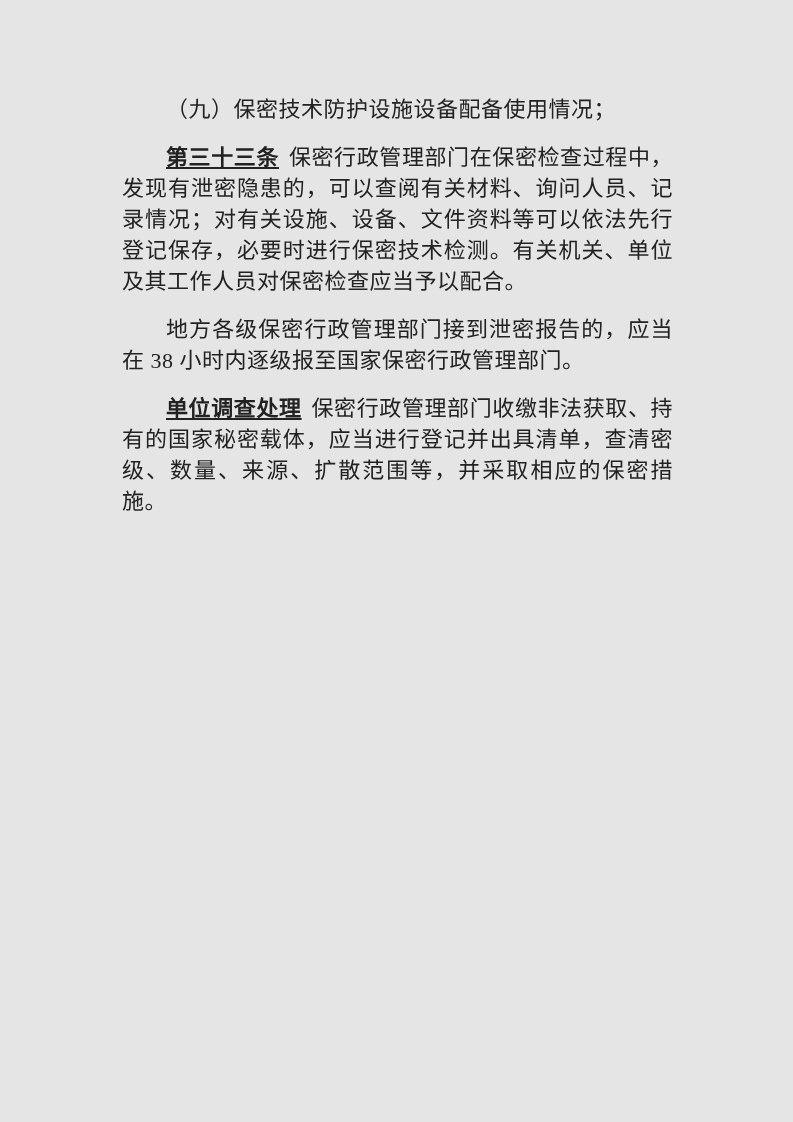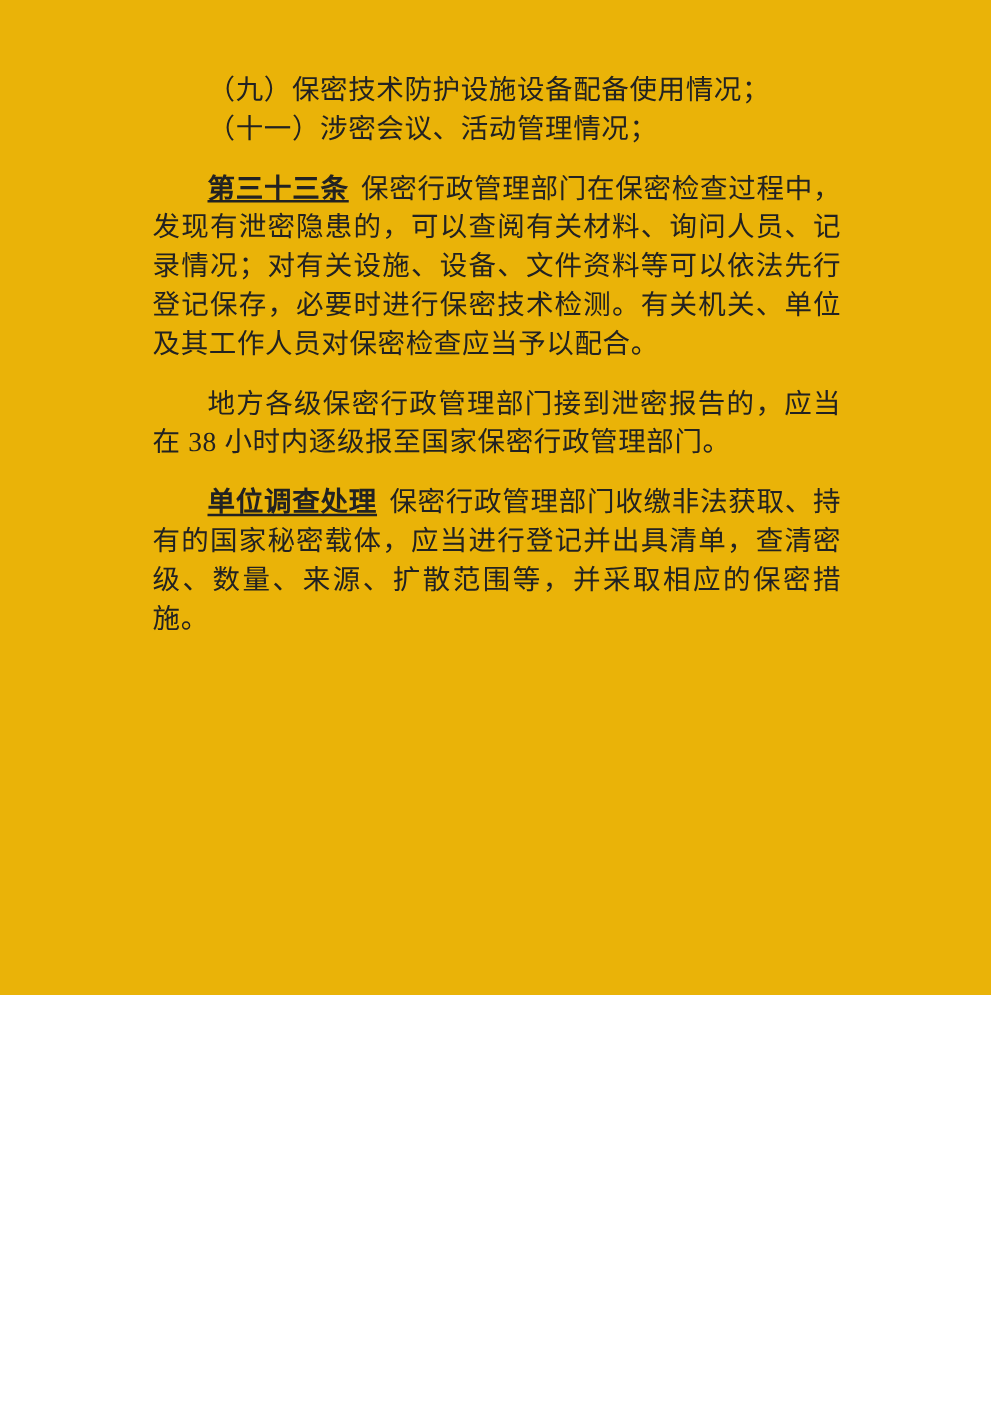--- a/index.html
+++ b/index.html
@@ -3,27 +3,27 @@
 <meta charset="utf-8">
 <style>
   html, body {
     margin: 0;
     padding: 0;
     background: #ffffff;
   }
   .page {
     position: relative;
     width: 793px;
-    height: 796px;
-    background: #eab308;
+    height: 1122px;
+    background: #e5e5e5;
     overflow: hidden;
     font-family: "Liberation Serif", "DejaVu Serif", serif;
     color: #222222;
     box-sizing: border-box;
-    padding: 56px 120px 0 122px;
+    padding: 94px 120px 0 122px;
   }
   .doc-body {
     font-size: 22px;
     line-height: 31px;
     letter-spacing: 0.5px;
   }
   .para {
     margin: 0 0 17px 0;
     text-indent: 2em;
     text-align: justify;
@@ -44,19 +44,18 @@
     text-decoration: underline;
   }
 </style>
 </head>
 <body>
 
 <div class="page">
   <div class="doc-body">
       <p class="para list">
         <span class="list-line">（九）保密技术防护设施设备配备使用情况；</span>
-        <span class="list-line">（十一）涉密会议、活动管理情况；</span>
       </p>
       <p class="para article"><span class="art-num">第三十三条</span>保密行政管理部门在保密检查过程中，发现有泄密隐患的，可以查阅有关材料、询问人员、记录情况；对有关设施、设备、文件资料等可以依法先行登记保存，必要时进行保密技术检测。有关机关、单位及其工作人员对保密检查应当予以配合。</p>
       <p class="para plain">地方各级保密行政管理部门接到泄密报告的，应当在 38 小时内逐级报至国家保密行政管理部门。</p>
       <p class="para article"><span class="art-num">单位调查处理</span>保密行政管理部门收缴非法获取、持有的国家秘密载体，应当进行登记并出具清单，查清密级、数量、来源、扩散范围等，并采取相应的保密措施。</p>
     </div>
 </div>
 
 </body></html>

